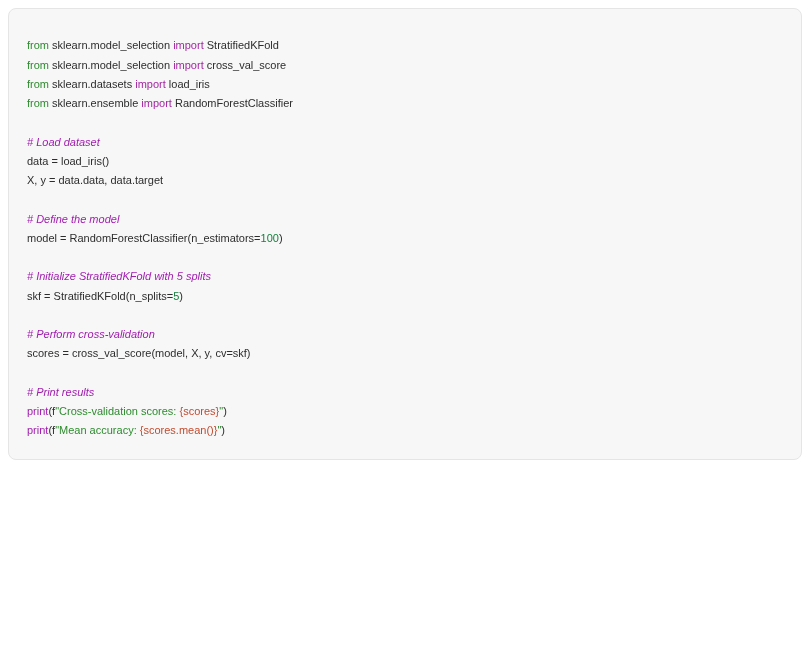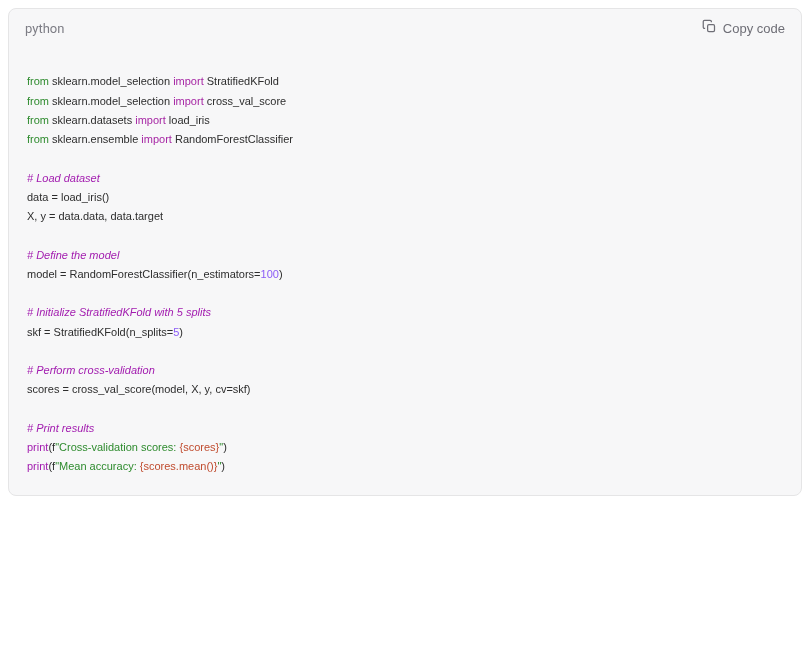--- a/index.html
+++ b/index.html
@@ -49,35 +49,23 @@
       font-size: 11px;
       line-height: 1.75;
       white-space: pre;
       color: #2d2d2d;
       overflow-x: auto;
     }
     .kw { color: #2e8b2e; }
     .mod { color: #2d2d2d; }
     .imp { color: #a626a4; }
     .comment { color: #a21caf; font-style: italic; }
-    .num { color: #8b5cf6; }
+    .num { color: #15803d; }
     .func { color: #a21caf; }
     .str { color: #2e8b2e; }
     .interp { color: #c04c2f; text-align: center; }
   </style>
 </head>
 <body>
 
 <div class="code-block">
-  <div class="code-header">
-    <span class="language-label">python</span>
-    <button class="copy-button">
-      <span>
-        <svg viewBox="0 0 24 24" fill="none" stroke="currentColor" stroke-width="2">
-          <rect x="9" y="9" width="11" height="11" rx="2"></rect>
-          <path d="M5 15H4a2 2 0 0 1-2-2V4a2 2 0 0 1 2-2h9a2 2 0 0 1 2 2v1"></path>
-        </svg>
-      </span>
-      <span>Copy code</span>
-    </button>
-  </div>
   <div class="code-content" id="code-content"><div>&nbsp;</div><div><span class="kw">from</span><span class="mod"> sklearn.model_selection </span><span class="imp">import</span><span class="mod"> StratifiedKFold</span></div><div><span class="kw">from</span><span class="mod"> sklearn.model_selection </span><span class="imp">import</span><span class="mod"> cross_val_score</span></div><div><span class="kw">from</span><span class="mod"> sklearn.datasets </span><span class="imp">import</span><span class="mod"> load_iris</span></div><div><span class="kw">from</span><span class="mod"> sklearn.ensemble </span><span class="imp">import</span><span class="mod"> RandomForestClassifier</span></div><div>&nbsp;</div><div><span class="comment"># Load dataset</span></div><div><span class="mod">data = load_iris()</span></div><div><span class="mod">X, y = data.data, data.target</span></div><div>&nbsp;</div><div><span class="comment"># Define the model</span></div><div><span class="mod">model = RandomForestClassifier(n_estimators=</span><span class="num">100</span><span class="mod">)</span></div><div>&nbsp;</div><div><span class="comment"># Initialize StratifiedKFold with 5 splits</span></div><div><span class="mod">skf = StratifiedKFold(n_splits=</span><span class="num">5</span><span class="mod">)</span></div><div>&nbsp;</div><div><span class="comment"># Perform cross-validation</span></div><div><span class="mod">scores = cross_val_score(model, X, y, cv=skf)</span></div><div>&nbsp;</div><div><span class="comment"># Print results</span></div><div><span class="func">print</span><span class="mod">(f</span><span class="str">"Cross-validation scores: </span><span class="interp">{scores}</span><span class="str">"</span><span class="mod">)</span></div><div><span class="func">print</span><span class="mod">(f</span><span class="str">"Mean accuracy: </span><span class="interp">{scores.mean()}</span><span class="str">"</span><span class="mod">)</span></div></div>
 </div>
 
 </body></html>

